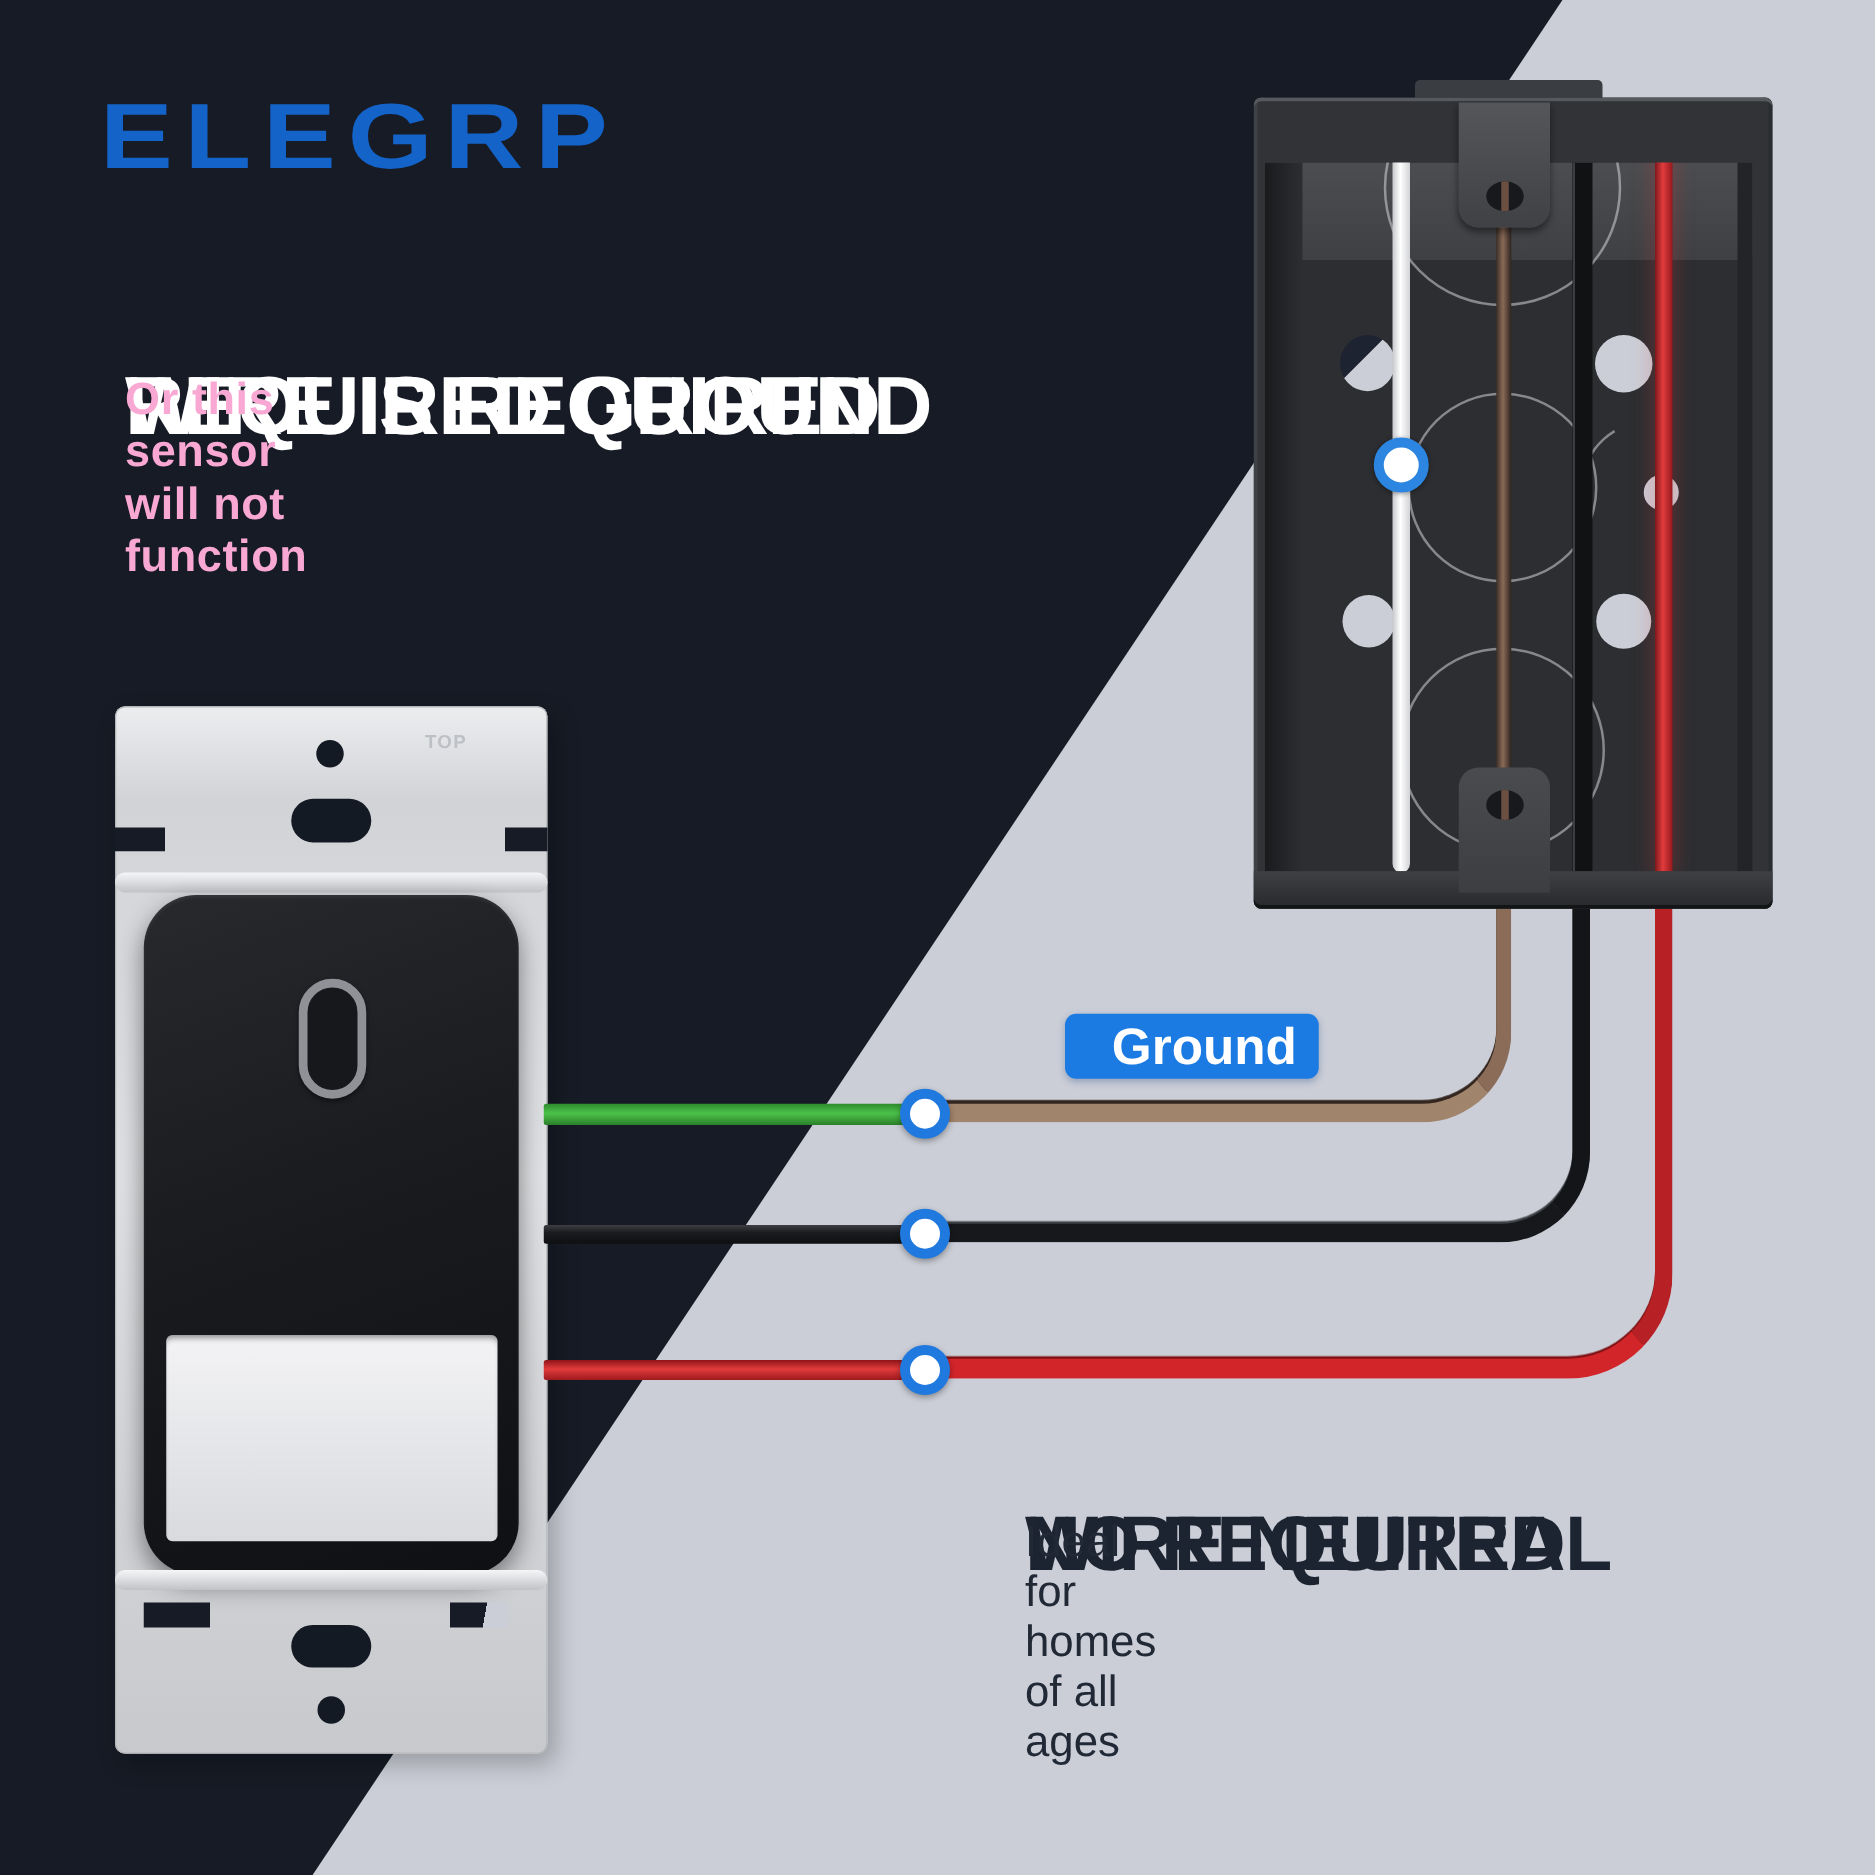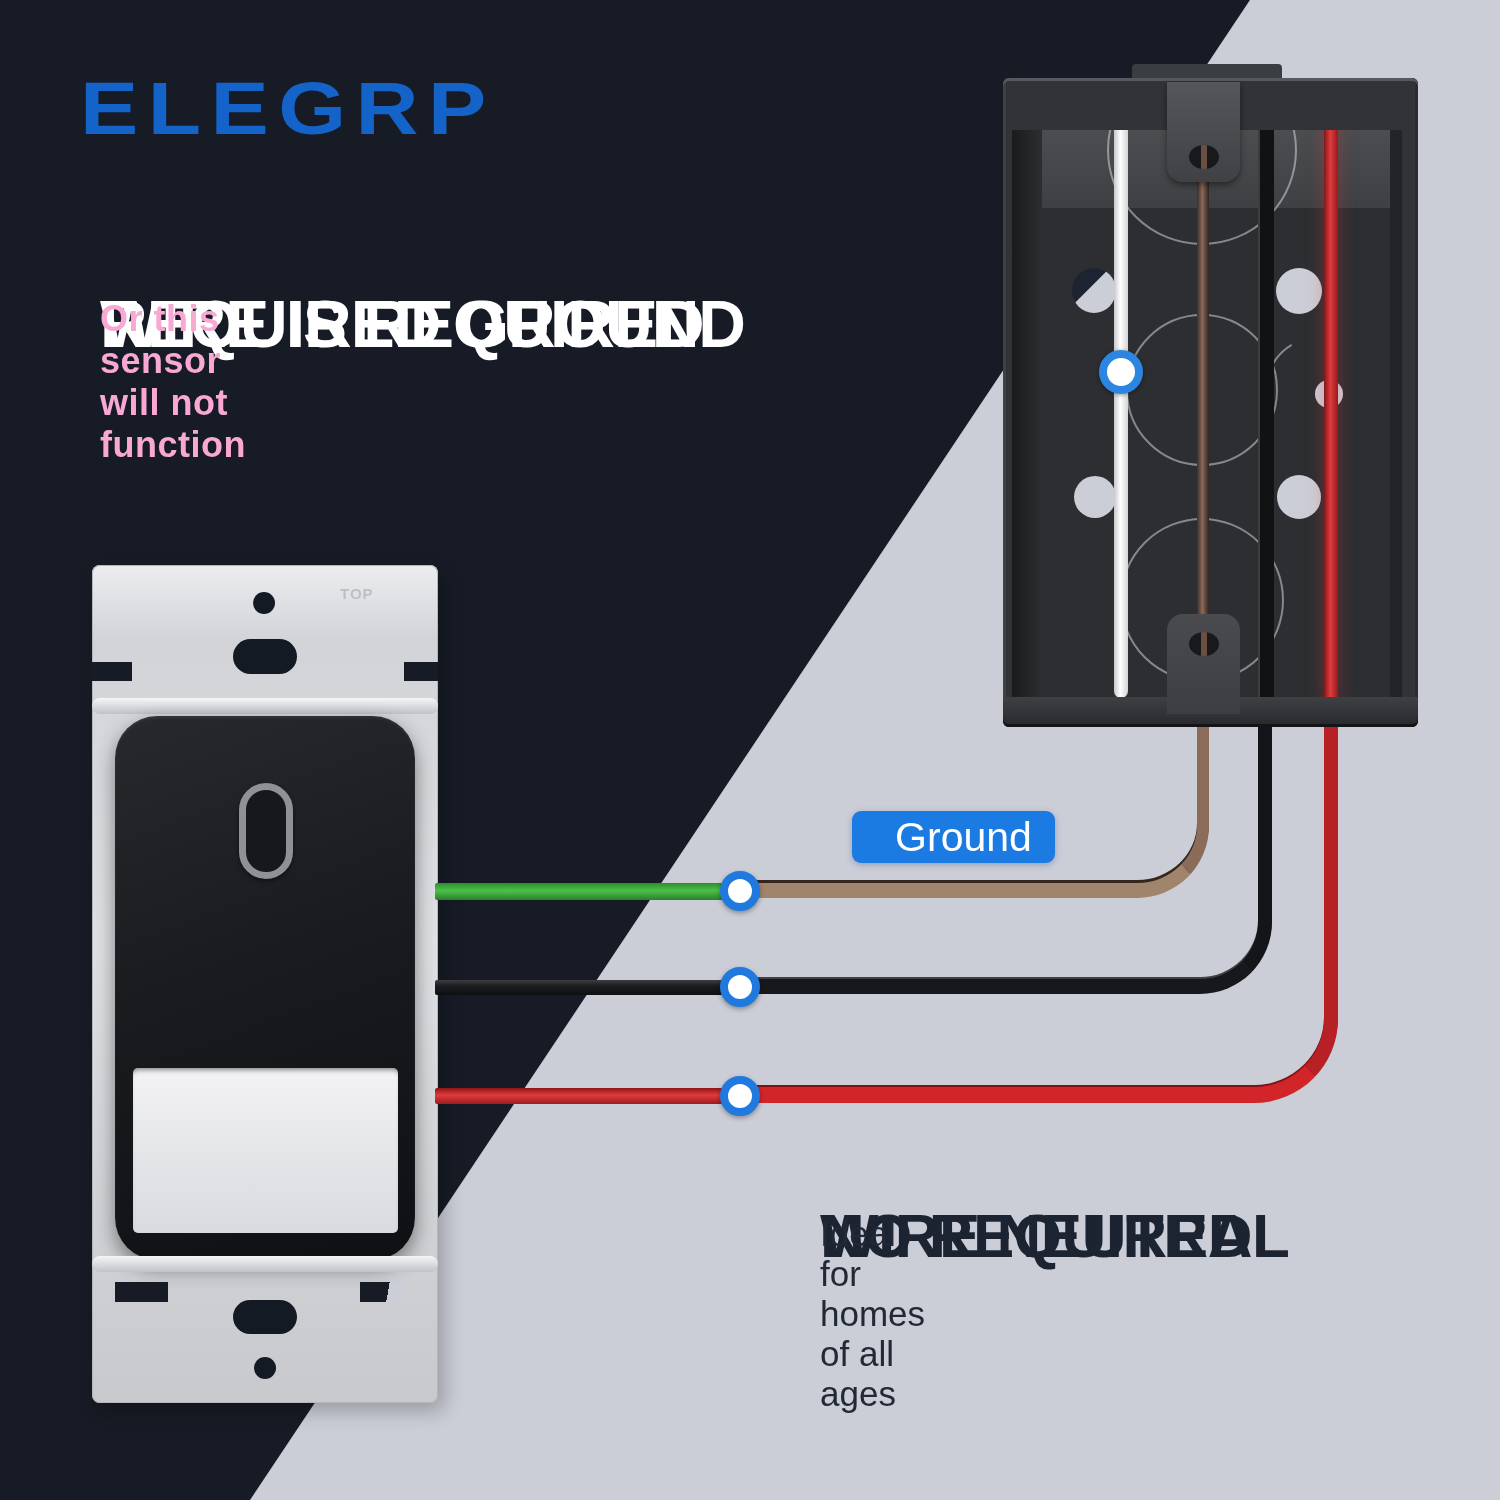--- a/index.html
+++ b/index.html
@@ -110,21 +110,21 @@
   .wire-hot-left{top:980px;height:15px;background:linear-gradient(180deg,#3C3E42,#1B1C1F 40%,#0E0F11);}
   .wire-load-left{top:1088px;height:16px;background:linear-gradient(180deg,#8E1418,#E13B3C 45%,#9E1A1E);}
   .connector{width:40px;height:40px;border-radius:50%;background:#FFFFFF;
     border:8px solid #2079DE;box-shadow:0 2px 5px rgba(0,0,0,.35);}
   .connector.c1{left:720px;top:871px;}
   .connector.c2{left:720px;top:967px;}
   .connector.c3{left:720px;top:1076px;}
 
   
   .wire-label{width:203px;height:52px;border-radius:9px;background:var(--label-blue,#1B7BE3);
-    color:#FFFFFF;font-size:41px;font-weight:400;display:flex;align-items:center;justify-content:center;
+    color:#FFFFFF;font-size:41px;font-weight:700;display:flex;align-items:center;justify-content:center;
     box-shadow:0 2px 6px rgba(15,60,130,.3);padding-left:20px;}
   .wire-label.l1{left:852px;top:811px;}
   .wire-label.l2{left:852px;top:912px;}
   .wire-label.l3{left:852px;top:1022px;}
 </style>
 </head>
 <body>
 
 <div id="canvas">
 

